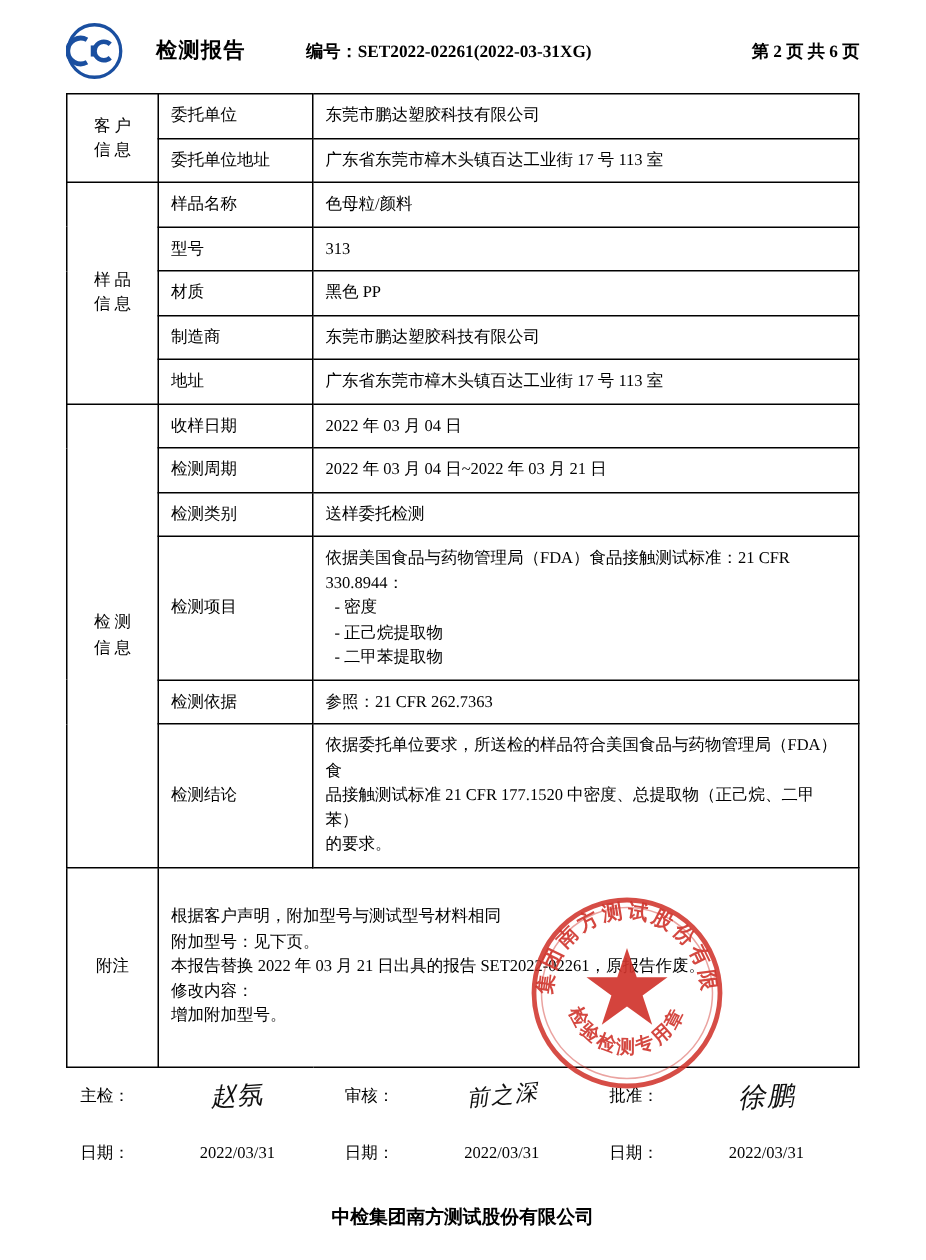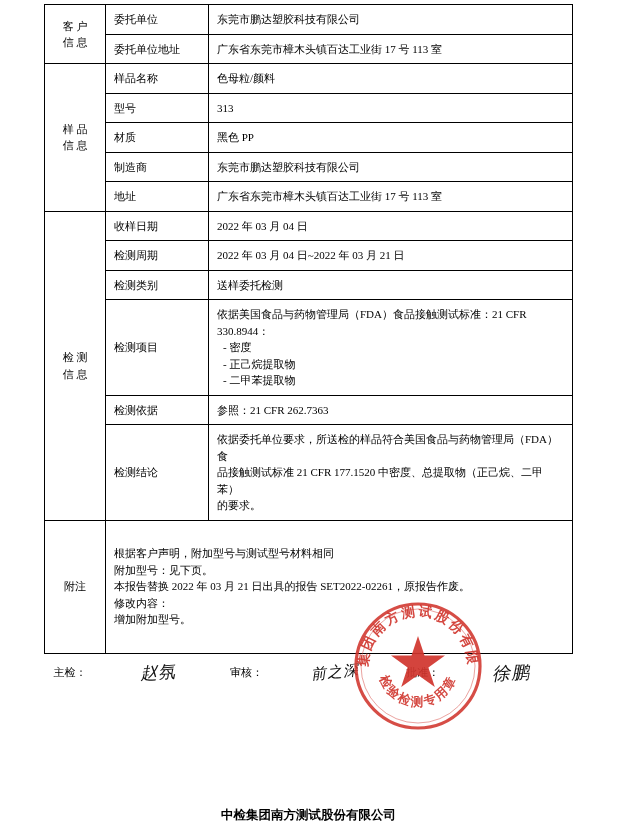--- a/index.html
+++ b/index.html
@@ -171,20 +171,33 @@
     color: #0000cc;
     text-decoration: underline;
   }
   .footer .line { white-space: nowrap; }
 </style>
 </head>
 <body>
 
 <div class="page">
 
+  <div class="header">
+    <div class="logo">
+      <svg width="38" height="38" viewBox="0 0 38 38">
+        <circle cx="19" cy="19" r="17.5" fill="none" stroke="#1a4fa0" stroke-width="2.2"></circle>
+        <path d="M14 11.5 A8.6 8.6 0 1 0 14 26.5" fill="none" stroke="#1a4fa0" stroke-width="3.2"></path>
+        <rect x="16.5" y="15.3" width="3" height="7.4" fill="#1a4fa0"></rect>
+        <path d="M29.5 14.5 A6.2 6.2 0 1 0 29.5 23.5" fill="none" stroke="#1a4fa0" stroke-width="3"></path>
+      </svg>
+    </div>
+    <div class="report-title">检测报告</div>
+    <div class="report-no"><span>编号：</span><span>SET2022-02261(2022-03-31XG)</span></div>
+    <div class="page-no">第 2 页 共 6 页</div>
+  </div>
 
   <table class="main">
 
     <tbody>
         <tr>
       <td class="sect" rowspan="2">
         <div>客 户</div>
         <div>信 息</div>
       </td>
       <td class="lbl">委托单位</td>
@@ -275,20 +288,28 @@
   <div class="sigwrap">
     <table class="sig">
       <tbody>
           <tr>
         <td class="sig-label">主检：</td>
         <td class="sig-value"><span class="sig-hand">赵氛</span></td>
         <td class="sig-label">审核：</td>
         <td class="sig-value"><span class="sig-hand h2">前之深</span></td>
         <td class="sig-label">批准：</td>
         <td class="sig-value"><span class="sig-hand h3">徐鹏</span></td>
+      </tr>
+      <tr>
+        <td class="sig-label">日期：</td>
+        <td class="sig-value date-value">2022/03/31</td>
+        <td class="sig-label">日期：</td>
+        <td class="sig-value date-value">2022/03/31</td>
+        <td class="sig-label">日期：</td>
+        <td class="sig-value date-value">2022/03/31</td>
       </tr>
     </tbody>
       </table>
   </div>
 
   <div class="stamp">
     <svg width="132" height="132" viewBox="0 0 132 132">
       <defs>
         <path id="arcTop" d="M 16,66 A 50,50 0 0 1 116,66"></path>
         <path id="arcBot" d="M 26,66 A 40,40 0 0 0 106,66"></path>

